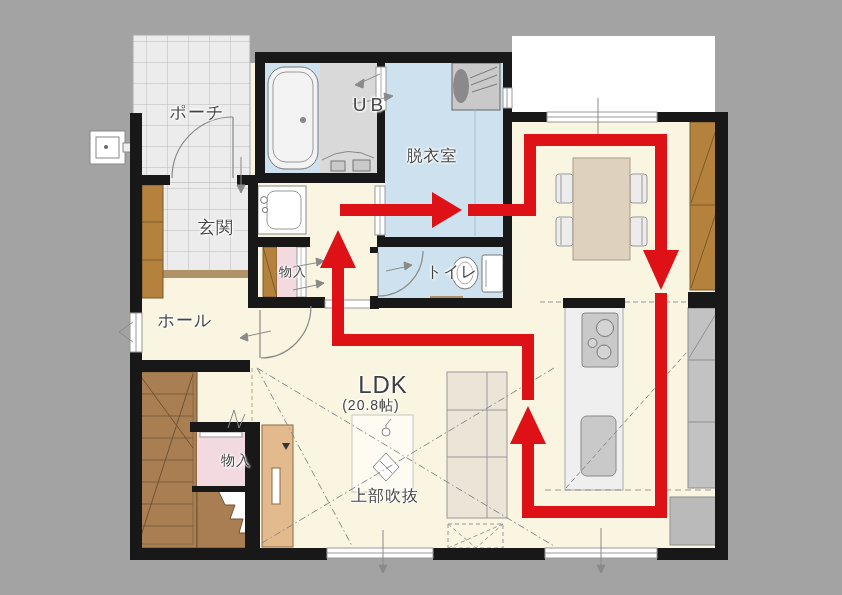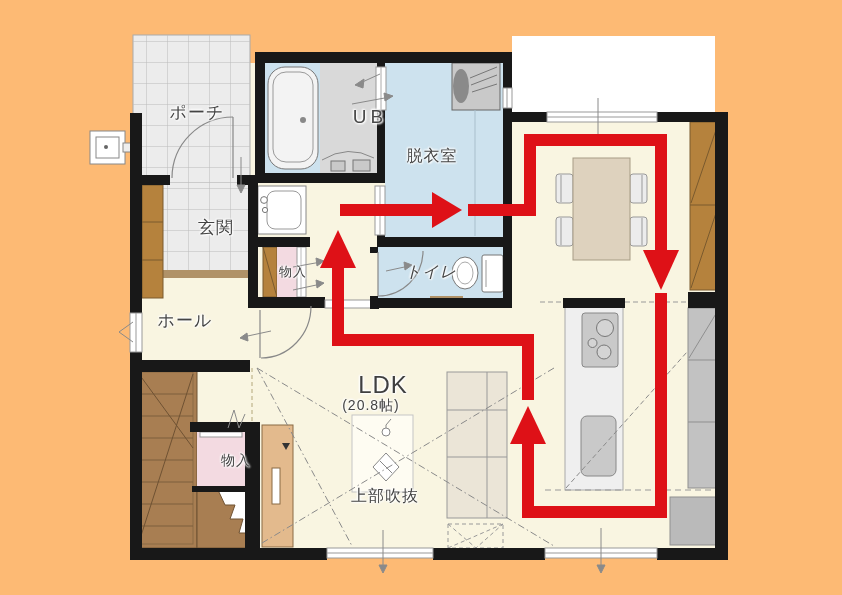--- a/index.html
+++ b/index.html
@@ -1,16 +1,16 @@
 <!DOCTYPE html>
 <html><head>
 <meta charset="utf-8">
 <style>
   html,body{margin:0;padding:0;background:#fff;}
-  #stage{position:relative;width:842px;height:595px;background:#fdba74;overflow:hidden;
+  #stage{position:relative;width:842px;height:595px;background:#a3a3a3;overflow:hidden;
          font-family:"Liberation Sans","DejaVu Sans",sans-serif;}
   svg{position:absolute;left:0;top:0;}
   .lbl{position:absolute;transform:translate(-50%,-50%);color:#444;white-space:nowrap;
        text-shadow:0 0 3px #fff,0 0 3px #fff,1px 1px 2px #fff,-1px -1px 2px #fff;
        font-weight:500;letter-spacing:1px;}
   .lbl-porch{font-size:17px;}
   .lbl-entrance{font-size:17px;}
   .lbl-ub{font-size:19px;letter-spacing:4px;color:#4a4a4a;}
   .lbl-dressing{font-size:16px;}
   .lbl-toilet{font-size:16px;}
@@ -301,22 +301,22 @@
     <polyline fill="none" stroke-width="12" stroke-linejoin="miter" points="528,400 528,340 338,340 338,268" stroke="#de1117"></polyline>
     <polygon points="432,192 462,210 432,228" fill="#de1117"></polygon>
     <polygon points="643,250 679,250 661,290" fill="#de1117"></polygon>
     <polygon points="510,444 546,444 528,406" fill="#de1117"></polygon>
     <polygon points="320,268 356,268 338,230" fill="#de1117"></polygon>
   </g>
 </svg>
 
 <div class="lbl lbl-porch" style="left:197px;top:112px;">ポーチ</div>
 <div class="lbl lbl-entrance" style="left:216px;top:227px;text-align:right;">玄関</div>
-<div class="lbl lbl-ub" style="left:346px;top:117px;padding-left:48px;">UB</div>
+<div class="lbl lbl-ub" style="left:346px;top:105px;padding-left:48px;">UB</div>
 <div class="lbl lbl-dressing" style="left:432px;top:156px;">脱衣室</div>
-<div class="lbl lbl-toilet" style="left:431px;top:272px;font-style:italic;">トイレ</div>
+<div class="lbl lbl-toilet" style="left:452px;top:272px;">トイレ</div>
 <div class="lbl lbl-storage" style="left:281px;top:272px;">物入</div>
 <div class="lbl lbl-hall" style="left:185px;top:320px;">ホール</div>
 <div class="lbl lbl-storage" style="left:224px;top:461px;font-size:14px;">物入</div>
 <div class="lbl lbl-ldk" style="left:383px;top:385px;">LDK</div>
 <div class="lbl lbl-ldk-size" style="left:371px;top:406px;">(20.8帖)</div>
 <div class="lbl lbl-void" style="left:385px;top:496px;">上部吹抜</div>
 </div>
 
 </body></html>

